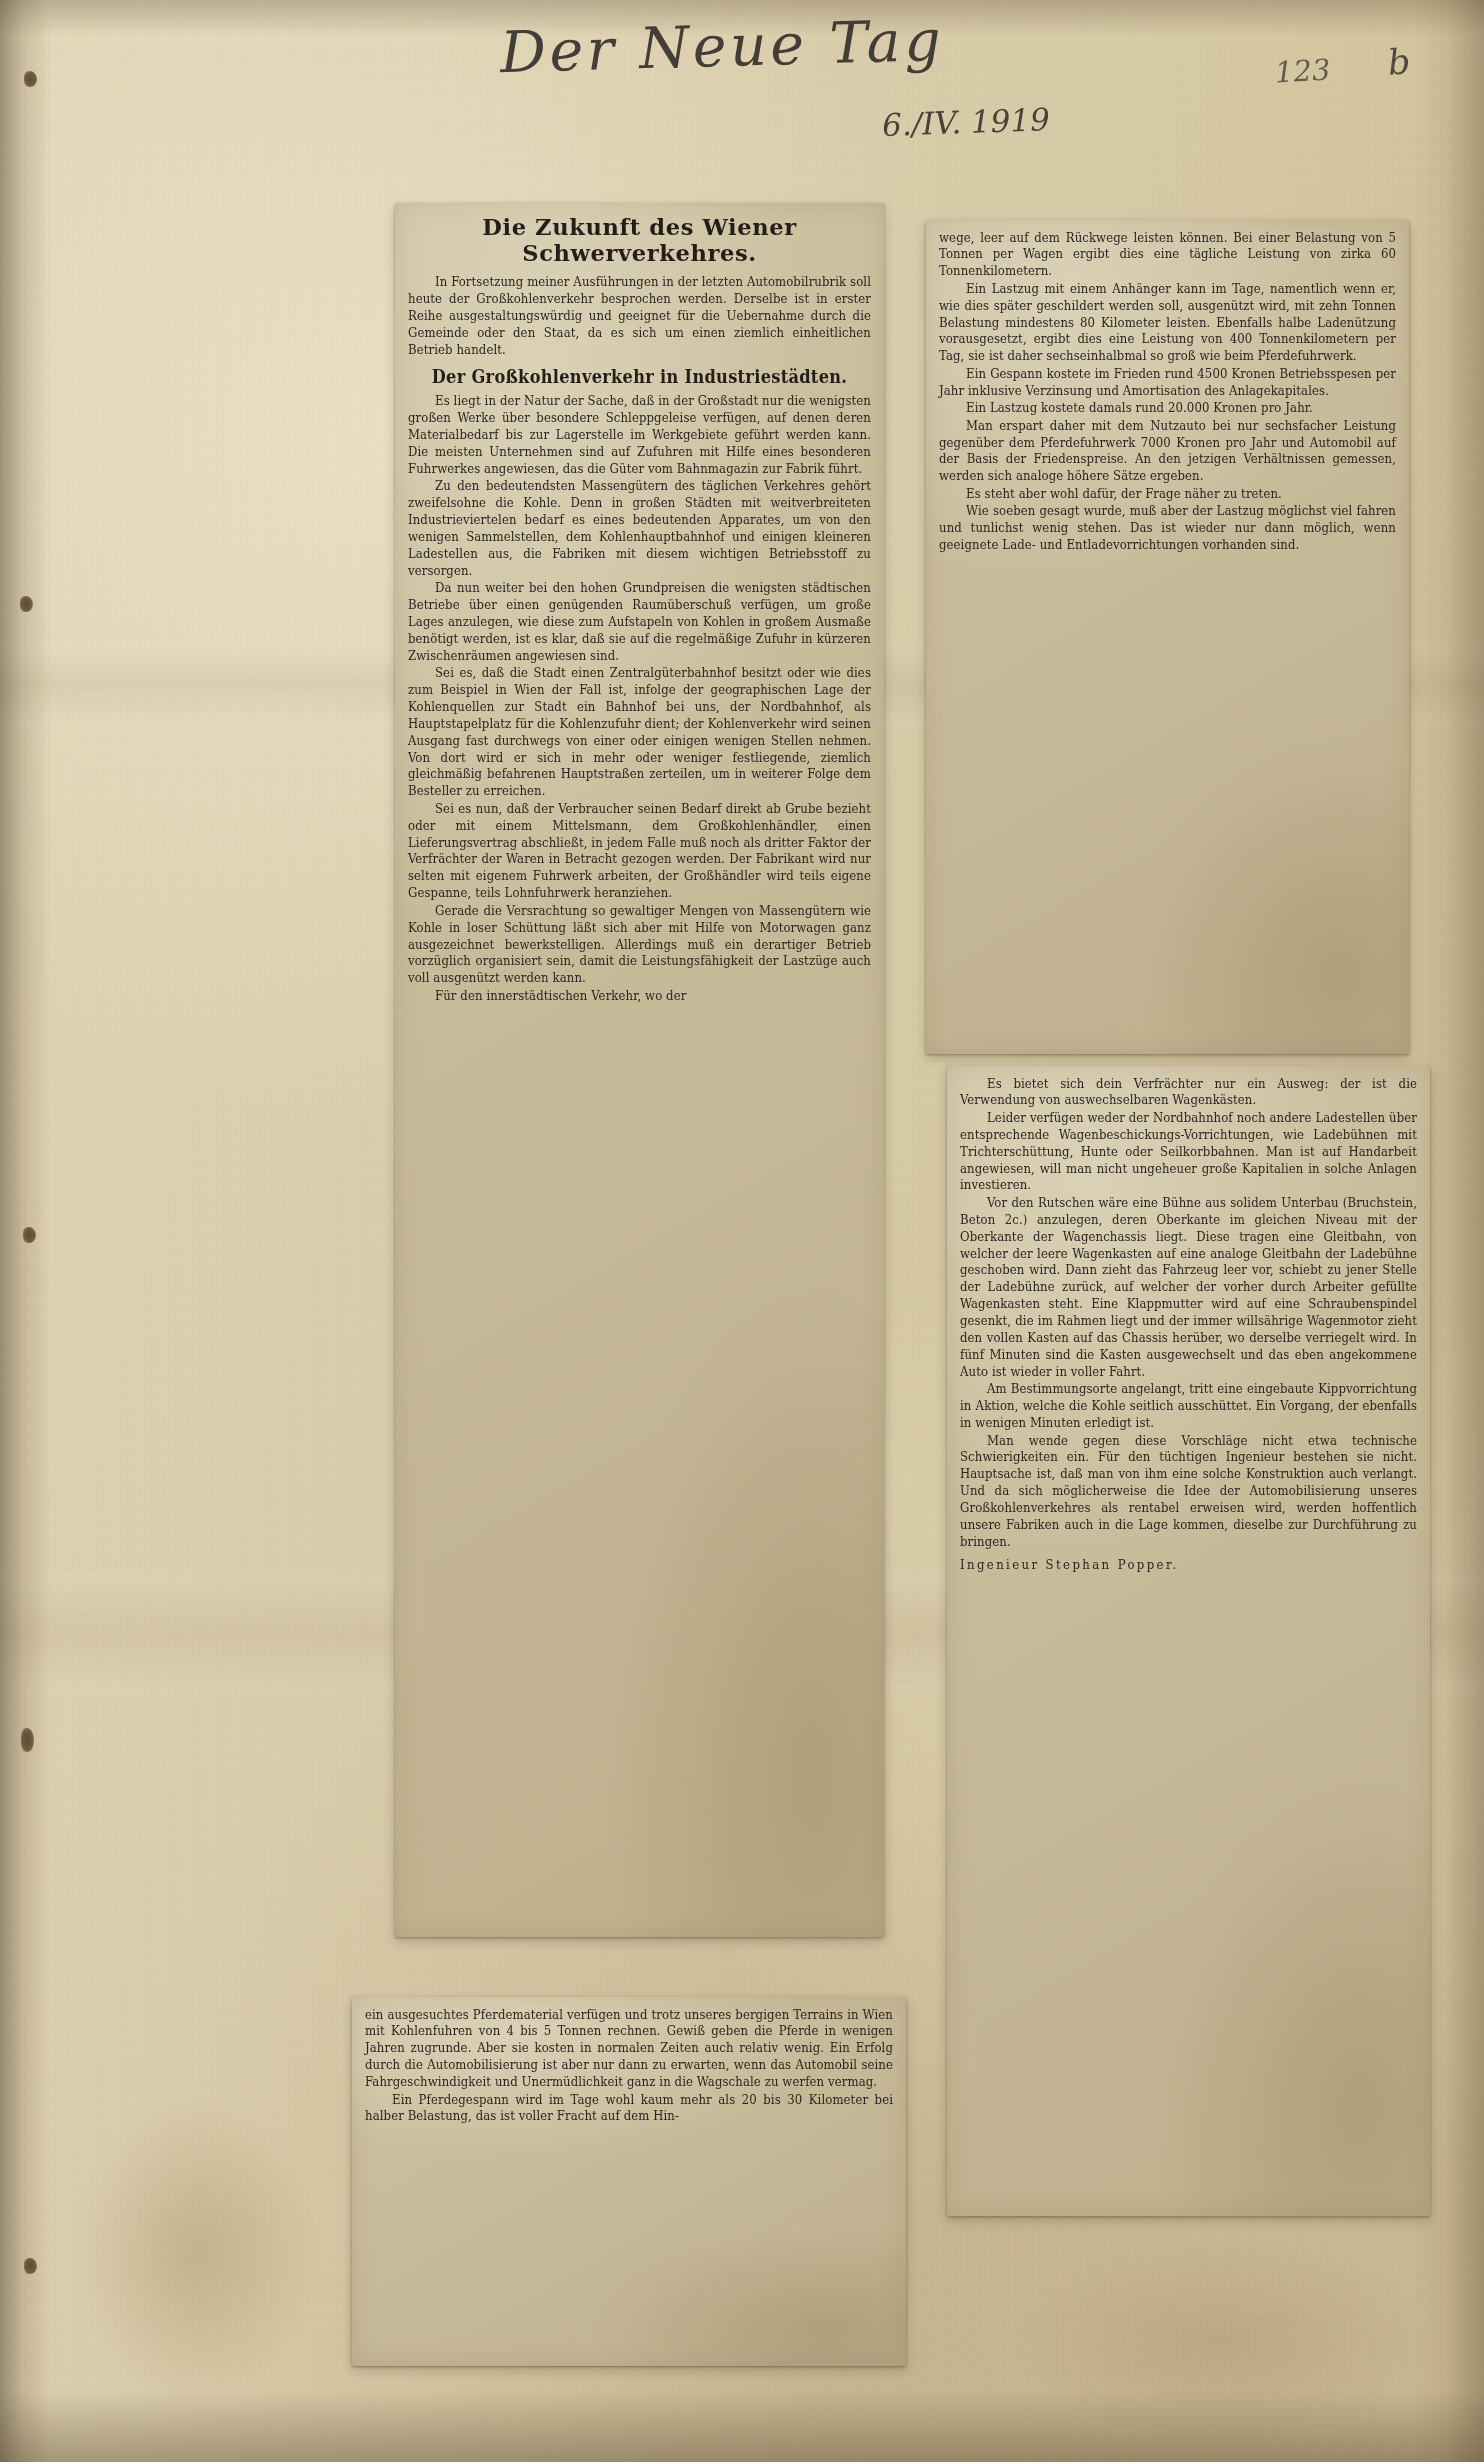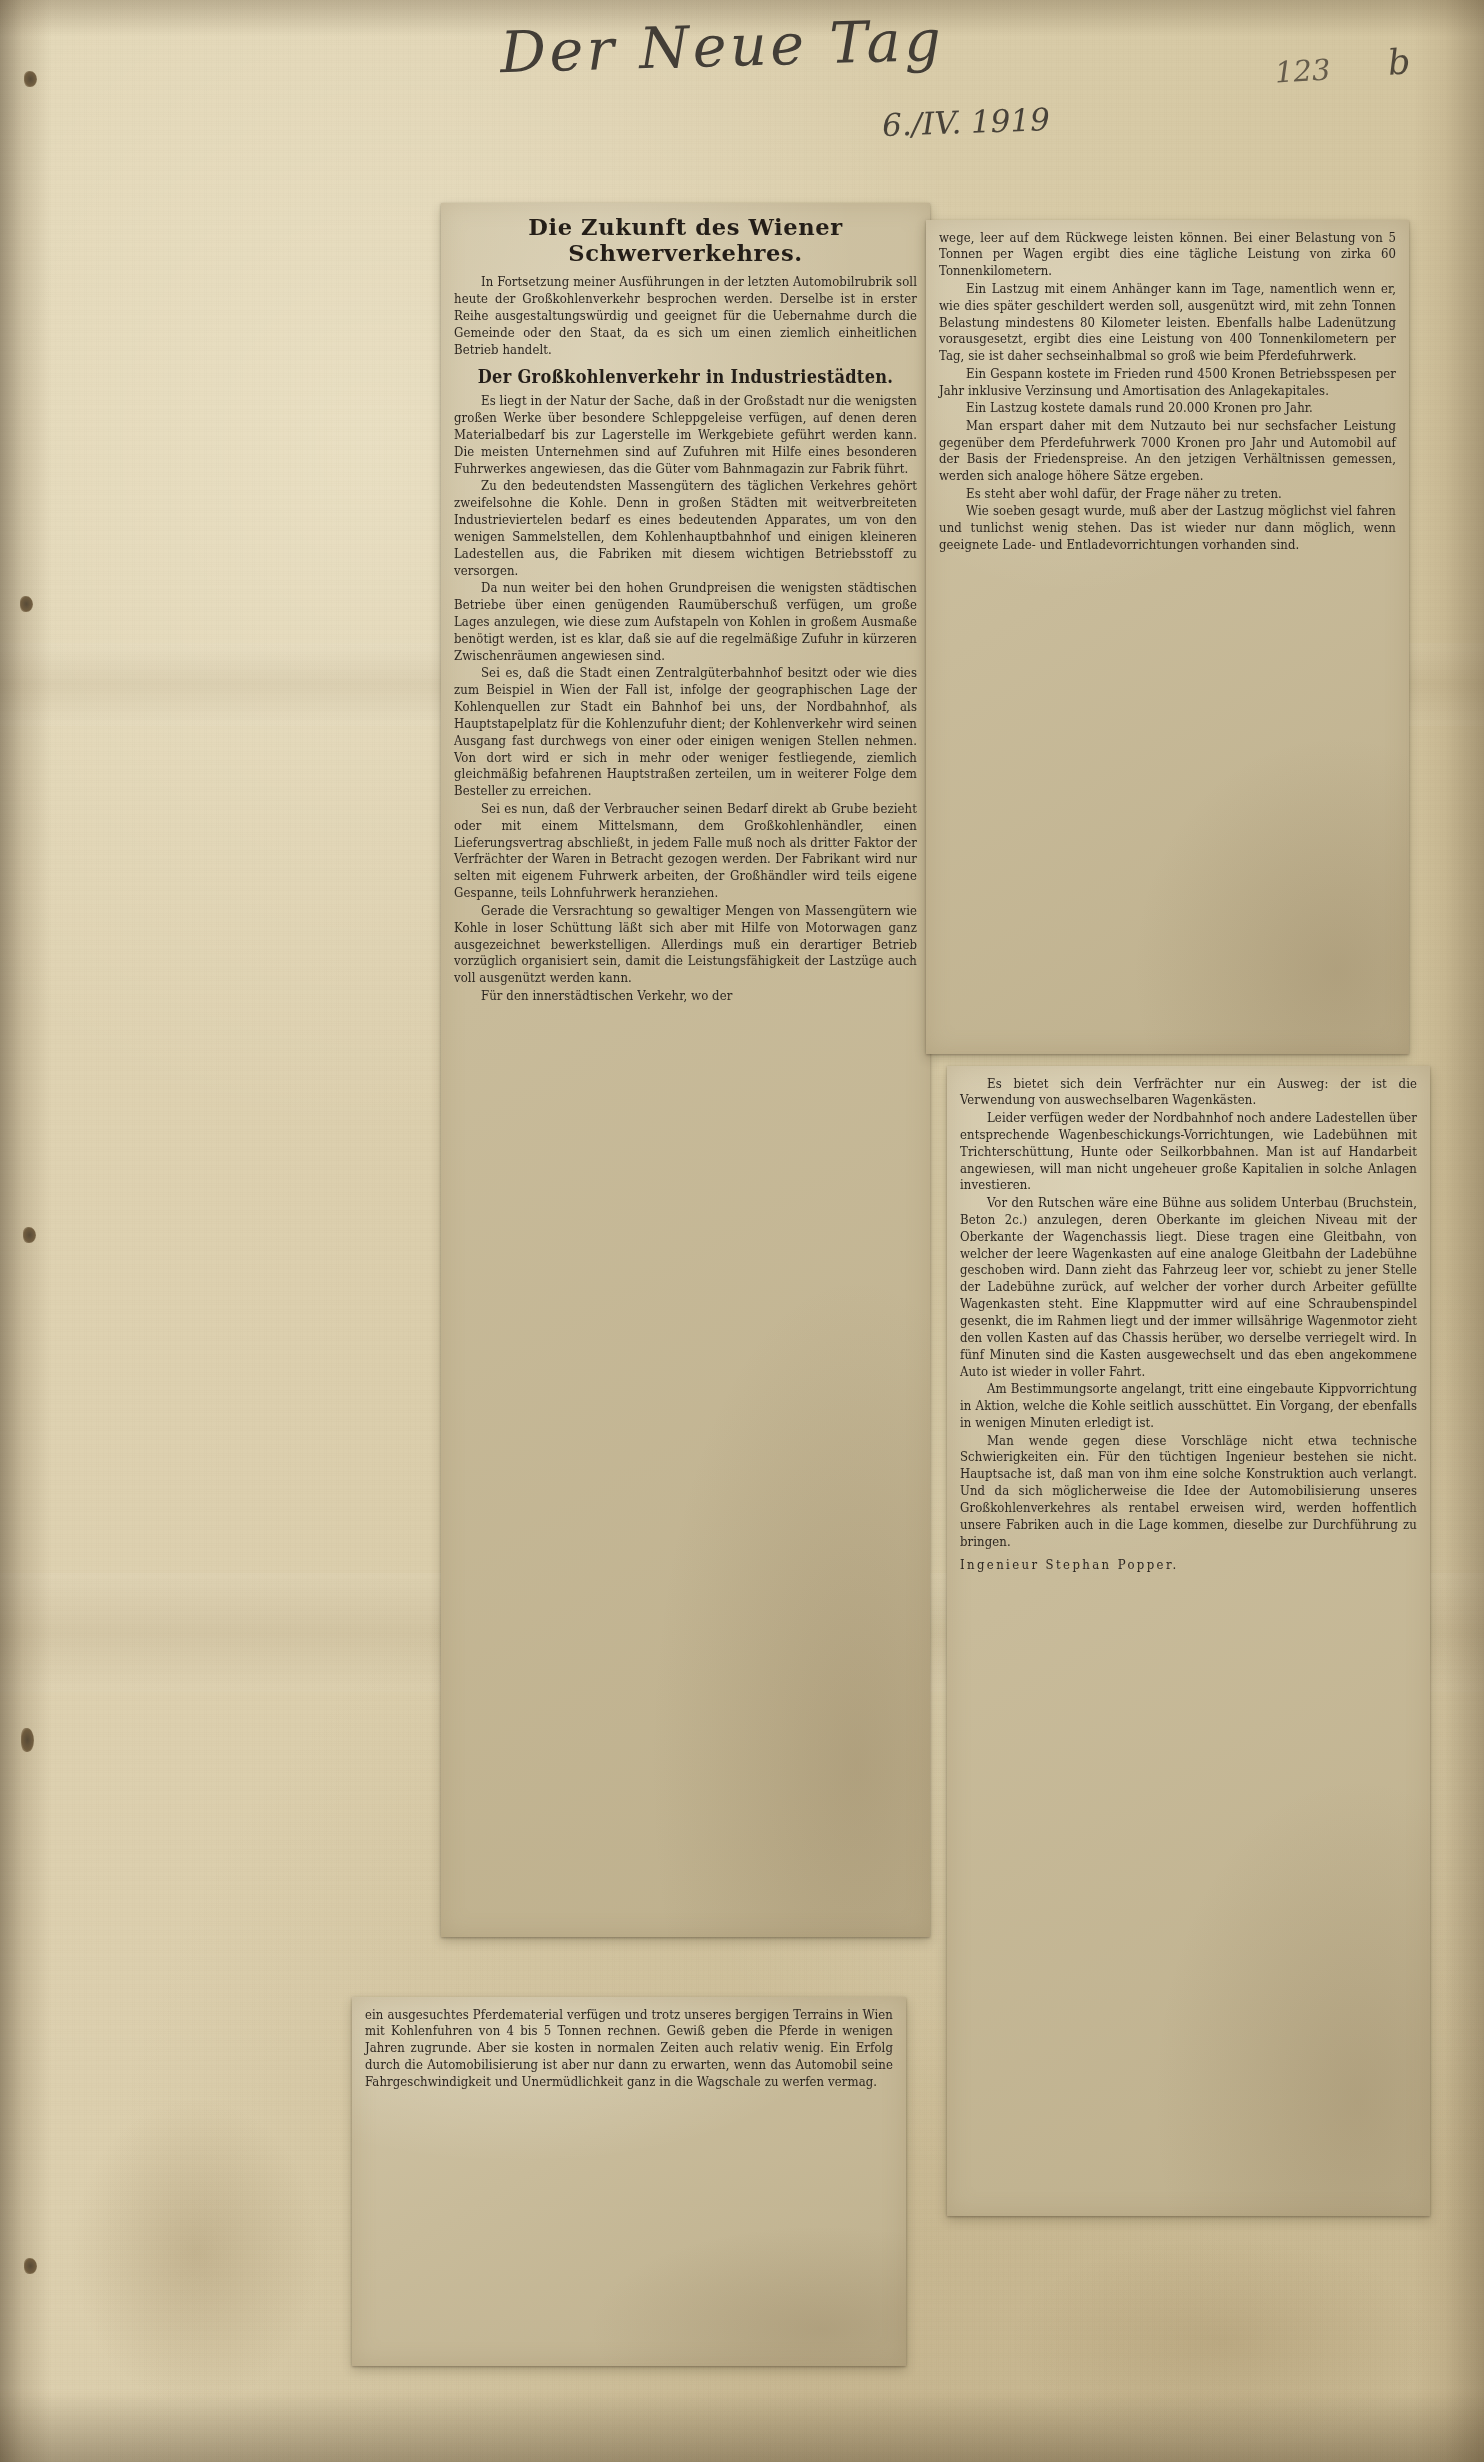--- a/index.html
+++ b/index.html
@@ -174,21 +174,21 @@
     color: #241e18;
   }
   .sig {
     font-family: "DejaVu Serif", serif;
     font-size: 13px;
     letter-spacing: 2.4px;
     margin-top: 6px;
   }
   
   #clip-col1 {
-    left: 441px;
+    left: 395px;
     top: 203px;
     width: 489px;
     height: 1734px;
   }
   #clip-col1b {
     left: 352px;
     top: 1997px;
     width: 554px;
     height: 369px;
   }
@@ -260,20 +260,21 @@
         <p>Gerade die Versrachtung so gewaltiger Mengen von Massengütern wie Kohle in loser Schüttung läßt sich aber mit Hilfe von Motorwagen ganz ausgezeichnet bewerkstelligen. Allerdings muß ein derartiger Betrieb vorzüglich organisiert sein, damit die Leistungsfähigkeit der Lastzüge auch voll ausgenützt werden kann.</p>
         <p>Für den innerstädtischen Verkehr, wo der</p>
       </div>
     </div>
   </div>
 
   <div class="clip" id="clip-col1b">
     <div class="clip-inner">
       <div class="fraktur">
         <p style="text-indent:0;">ein ausgesuchtes Pferdematerial verfügen und trotz unseres bergigen Terrains in Wien mit Kohlenfuhren von 4 bis 5 Tonnen rechnen. Gewiß geben die Pferde in wenigen Jahren zugrunde. Aber sie kosten in normalen Zeiten auch relativ wenig. Ein Erfolg durch die Automobilisierung ist aber nur dann zu erwarten, wenn das Automobil seine Fahrgeschwindigkeit und Unermüdlichkeit ganz in die Wagschale zu werfen vermag.</p>
+        <p>Ein Pferdegespann wird im Tage wohl kaum mehr als 20 bis 30 Kilometer bei halber Belastung, das ist voller Fracht auf dem Hin-</p>
       </div>
     </div>
   </div>
 
   <div class="clip" id="clip-col2">
     <div class="clip-inner">
       <div class="fraktur">
         <p style="text-indent:0;">wege, leer auf dem Rückwege leisten können. Bei einer Belastung von 5 Tonnen per Wagen ergibt dies eine tägliche Leistung von zirka 60 Tonnenkilometern.</p>
         <p>Ein Lastzug mit einem Anhänger kann im Tage, namentlich wenn er, wie dies später geschildert werden soll, ausgenützt wird, mit zehn Tonnen Belastung mindestens 80 Kilometer leisten. Ebenfalls halbe Ladenützung vorausgesetzt, ergibt dies eine Leistung von 400 Tonnenkilometern per Tag, sie ist daher sechseinhalbmal so groß wie beim Pferdefuhrwerk.</p>
         <p>Ein Gespann kostete im Frieden rund 4500 Kronen Betriebsspesen per Jahr inklusive Verzinsung und Amortisation des Anlagekapitales.</p>

